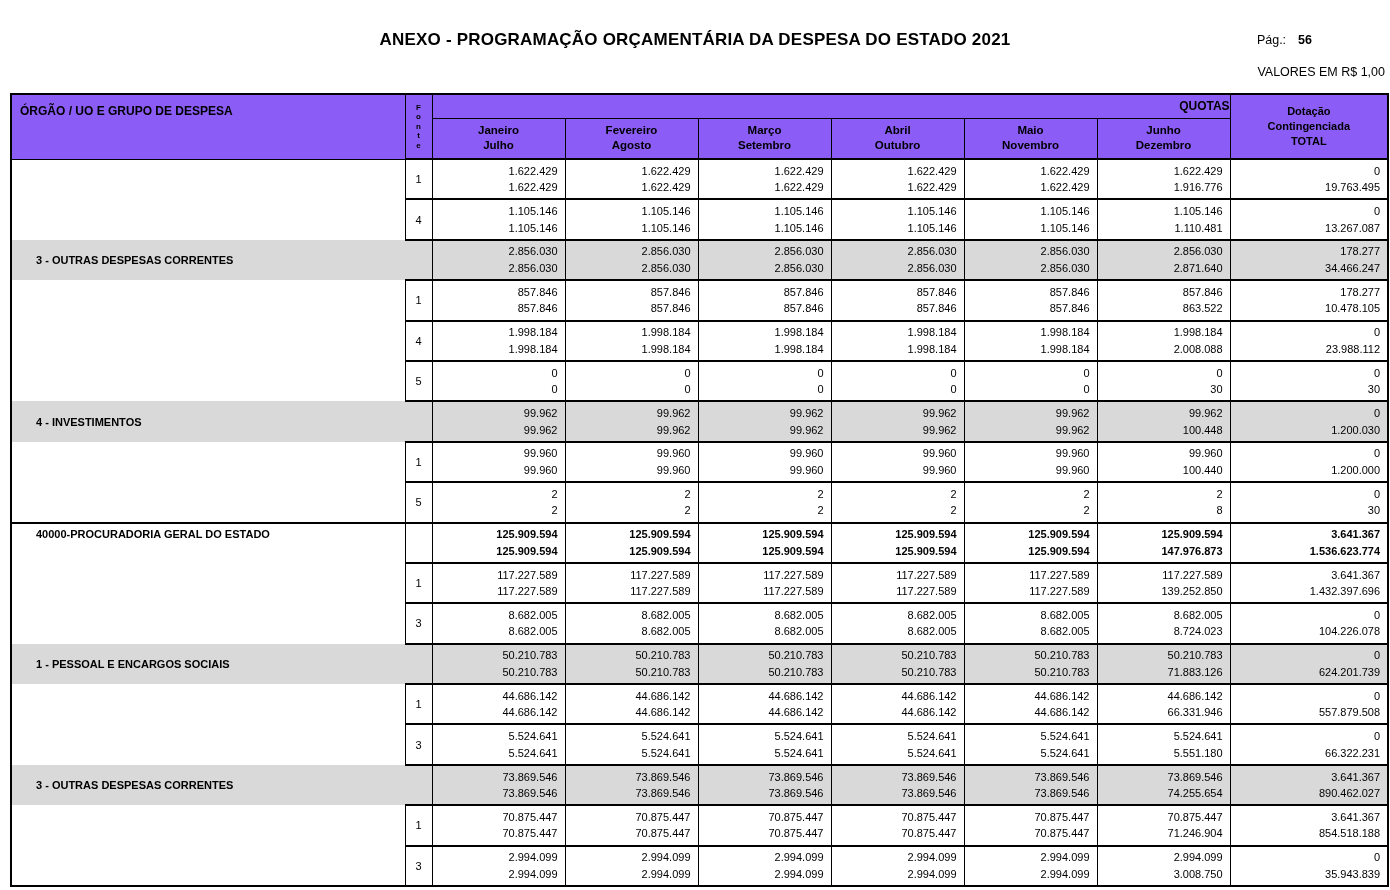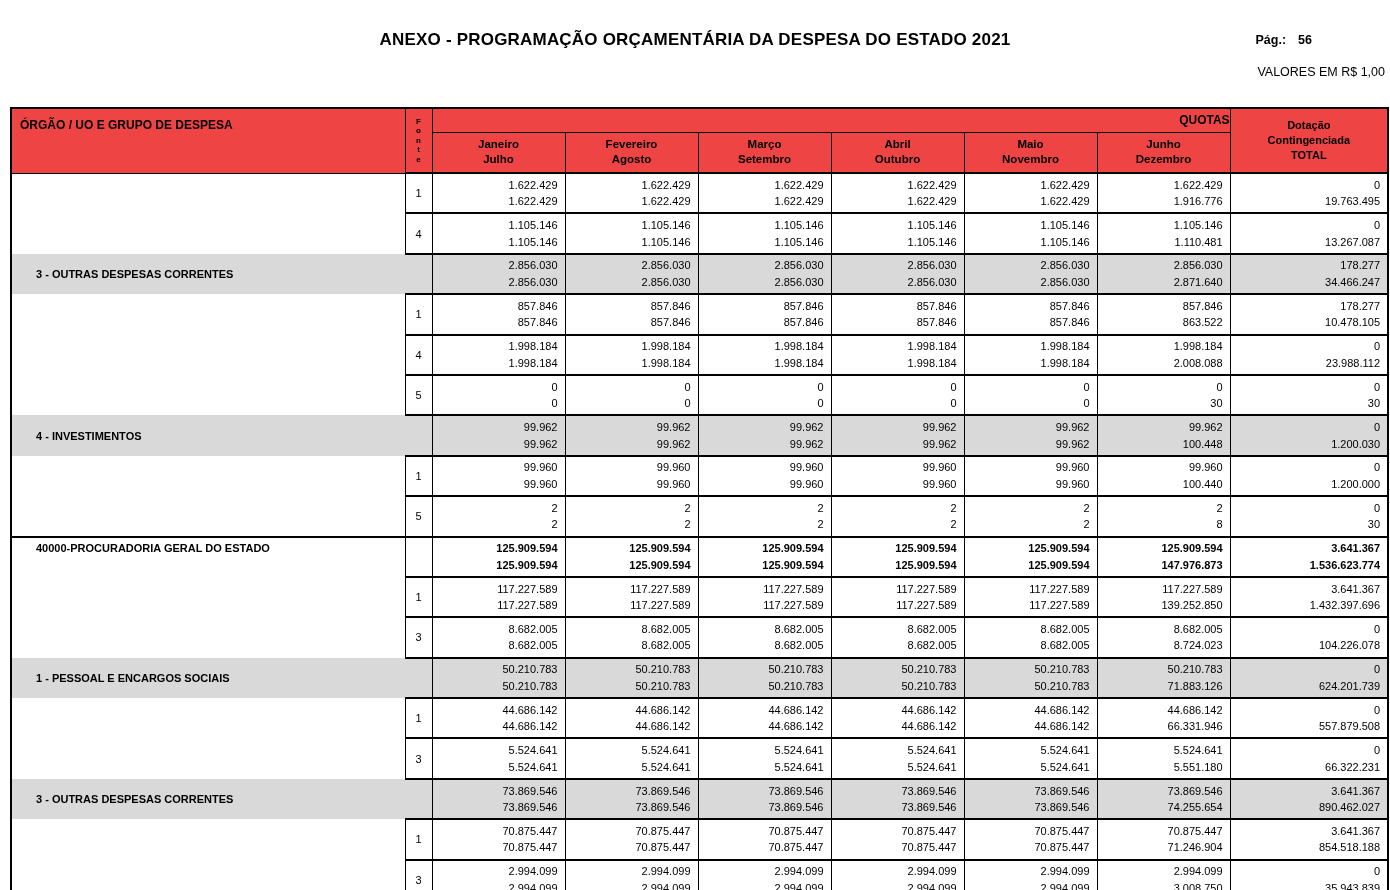--- a/index.html
+++ b/index.html
@@ -2,37 +2,37 @@
 <html><head>
 <meta charset="utf-8">
 <style>
   html,body { margin:0; padding:0; }
   body {
     width:1390px; height:890px; background:#ffffff; color:#000000;
     font-family:"Liberation Sans", sans-serif;
     -webkit-font-smoothing:antialiased;
     overflow:hidden;
   }
-  .page-header { position:relative; height:107px; }
+  .page-header { position:relative; height:93px; }
   .doc-title {
     position:absolute; top:30px; left:0; right:0;
     text-align:center; font-weight:bold; font-size:17px; letter-spacing:0.2px;
   }
   .pag-block { position:absolute; top:33px; right:78px; font-size:12.5px; }
-  .pag-label { font-weight:bold;text-align:center; }
+  .pag-label { font-weight:normal;text-align:center; }
   .pag-number { margin-left:12px; font-weight:bold; }
   .valores-note { position:absolute; top:65px; right:5px; font-size:12.5px;margin-left:41px; }
 
   table.budget {
     margin-left:10px; width:1377px;
     border-collapse:collapse; table-layout:fixed;
     border:2px solid #000;
   }
   thead th {
-    background:#ef4444; border:1px solid #000; font-weight:bold; padding:0;
+    background:#8b5cf6; border:1px solid #000; font-weight:bold; padding:0;
   }
   tr.h-top { height:24px; }
   tr.h-months { height:41px;border-radius:15px; }
   th.h-orgao { vertical-align:top; text-align:left; padding:9px 4px 0 8px; font-size:12px; }
   th.h-fonte { font-size:8px; line-height:9.5px; text-align:center; vertical-align:middle; }
   th.h-fonte .vstack { white-space:pre-line; }
   th.h-quotas { font-size:12px; text-align:right; vertical-align:middle; }
   th.h-month { font-size:11.5px; text-align:center; vertical-align:middle; line-height:15px; }
   th.h-dotacao { font-size:11px; text-align:center; vertical-align:middle; line-height:15px; }
 

